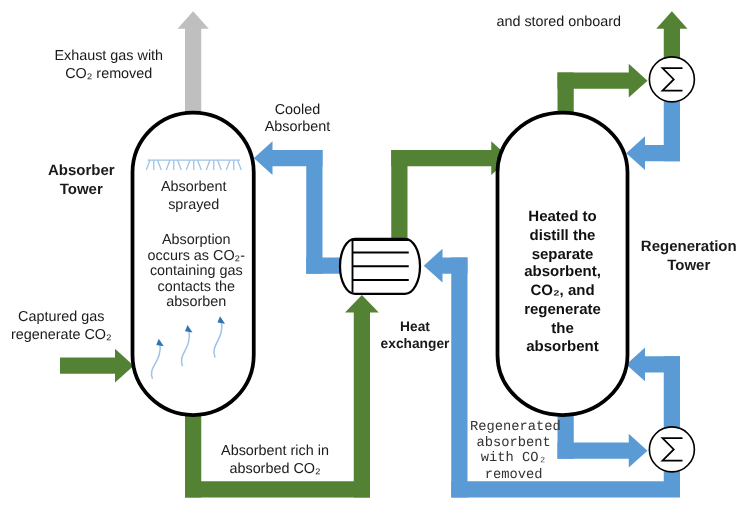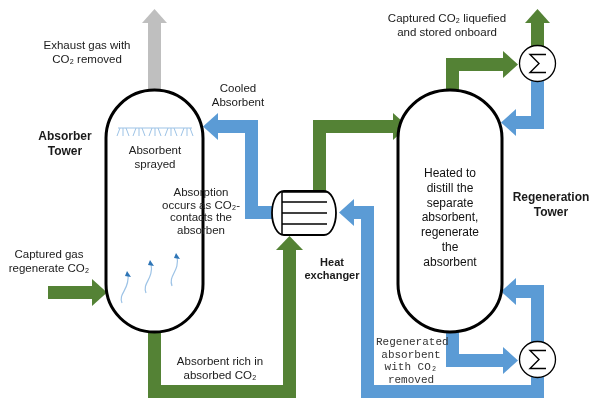--- a/index.html
+++ b/index.html
@@ -146,52 +146,53 @@
 <div class="lbl" style="left:198px;top:81px;width:80px;">
   <div>Cooled</div>
   <div>Absorbent</div>
 </div>
 
 <div class="lbl inner" style="left:110px;top:143px;width:90px;">
   <div>Absorbent</div>
   <div>sprayed</div>
 </div>
 
-<div class="lbl inner" style="left:106px;top:186px;width:102px;line-height:12.6px;margin-left:44px;">
+<div class="lbl inner" style="left:106px;top:186px;width:102px;line-height:12.6px;">
   <div>Absorption</div>
   <div>occurs as CO₂-</div>
+  <div>containing gas</div>
   <div>contacts the</div>
   <div>absorben</div>
 </div>
 
 <div class="lbl" style="left:4px;top:247px;width:90px;">
   <div>Captured gas</div>
   <div>regenerate CO₂</div>
 </div>
 
 <div class="lbl" style="left:170px;top:354px;width:100px;">
   <div>Absorbent rich in</div>
   <div>absorbed CO₂</div>
 </div>
 
 <div class="lbl bold" style="left:302px;top:256px;width:60px;font-size:11px;line-height:13px;">
   <div>Heat</div>
   <div>exchanger</div>
 </div>
 
 <div class="lbl" style="left:382px;top:11px;width:130px;">
-  <div>Captured CO₂ liquefied</div>
   <div>and stored onboard</div>
 </div>
 
-<div class="lbl inner-r" style="left:405px;top:166px;width:90px;">
+<div class="lbl inner-r" style="left:405px;top:166px;width:90px;font-weight:bold;">
   <div>Heated to</div>
   <div>distill the</div>
   <div>separate</div>
   <div>absorbent,</div>
+  <div>CO₂, and</div>
   <div>regenerate</div>
   <div>the</div>
   <div>absorbent</div>
 </div>
 
 <div class="lbl bold" style="left:508px;top:190px;width:86px;">
   <div>Regeneration</div>
   <div>Tower</div>
 </div>
 

